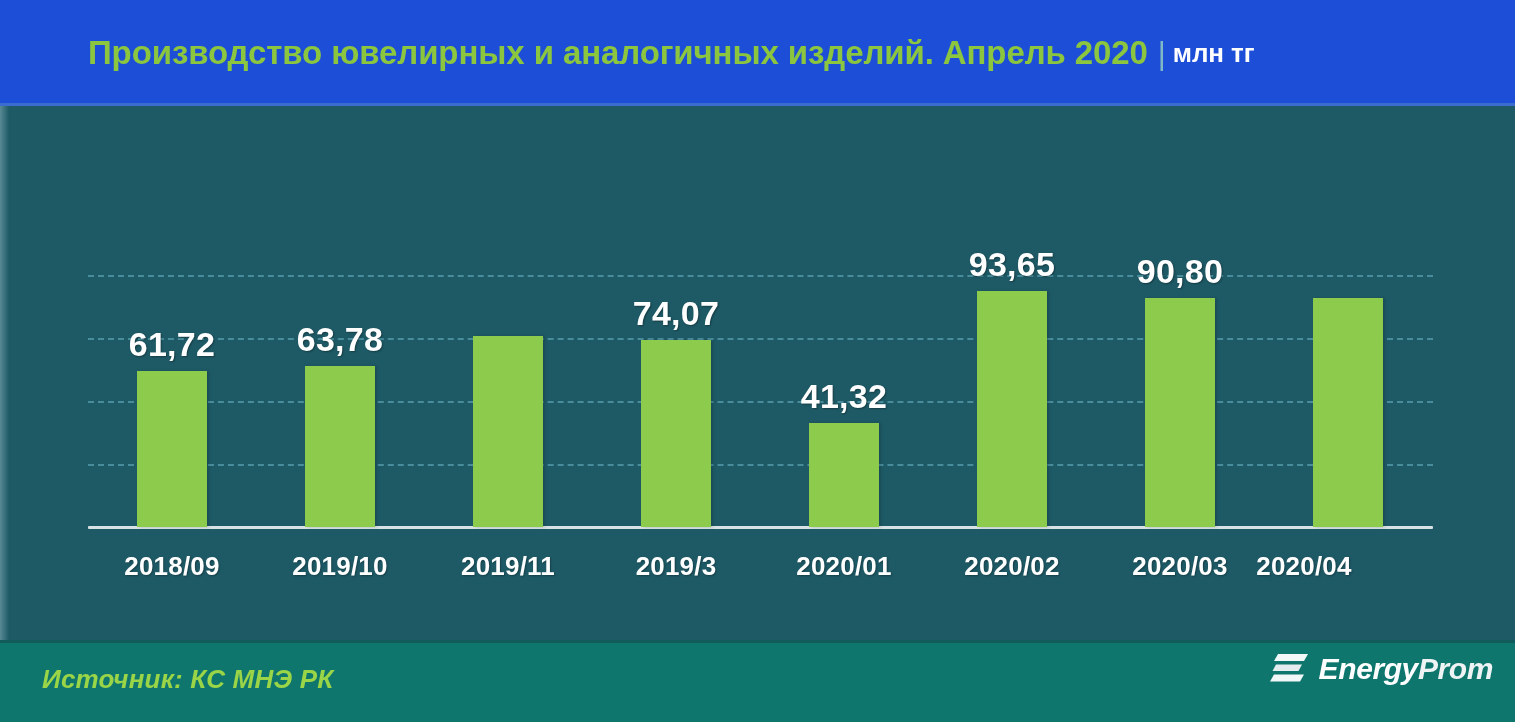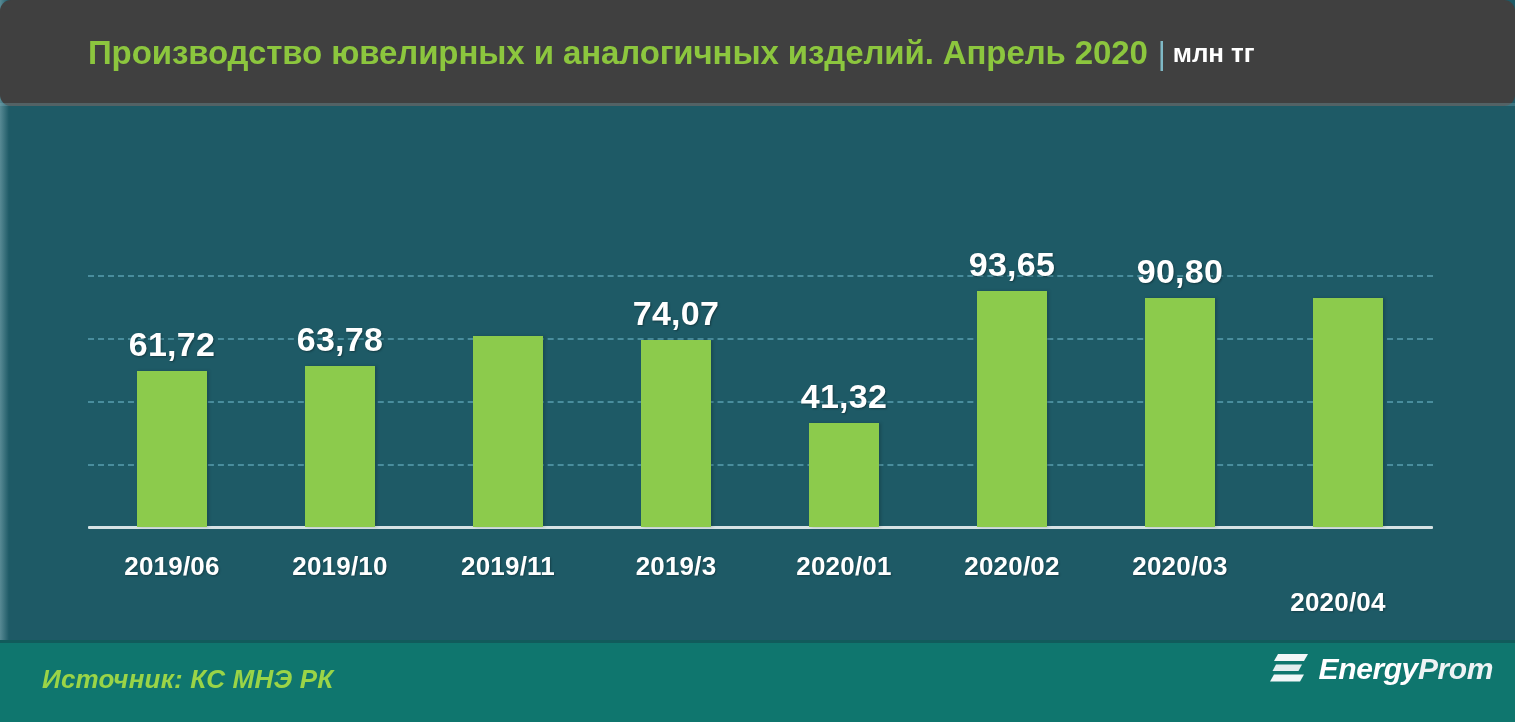--- a/index.html
+++ b/index.html
@@ -18,23 +18,22 @@
     overflow: hidden;
     background: #1e5a66;
   }
 
   
   #header-band {
     position: absolute;
     left: 0; top: 0;
     width: 1515px;
     height: 106px;
-    background: #404040;
+    background: #1d4ed8;
     box-sizing: border-box;
-    border-radius: 11px;
   }
   #header-band::after {
     content: "";
     position: absolute;
     left: 0; bottom: 0;
     width: 100%;
     height: 3px;
     background: rgba(130, 180, 190, 0.30);
   }
   #chart-title {
@@ -204,21 +203,21 @@
         <div class="gridline" style="top: 295px;"></div>
         <div class="gridline" style="top: 232px;"></div>
         <div class="gridline" style="top: 169px;"></div>
       </div>
     <div id="axis-line"></div>
     <div id="bars-layer">
         <div style="position: absolute; left: 88px; width: 168px; top: 265px; height: 156px; text-align: center;">
           <div class="bar-rect" style="height: 156px; background: rgb(140, 203, 76);"></div>
         </div>
         <div class="bar-value" style="left: 88px; top: 219px;">61,72</div>
-        <div class="cat-label" style="left: 88px; top: 445px;">2019/06</div>
+        <div class="cat-label" style="left: 88px; top: 445px;">2018/09</div>
         <div style="position: absolute; left: 256px; width: 168px; top: 260px; height: 161px; text-align: center;">
           <div class="bar-rect" style="height: 161px; background: rgb(140, 203, 76);"></div>
         </div>
         <div class="bar-value" style="left: 256px; top: 214px;">63,78</div>
         <div class="cat-label" style="left: 256px; top: 445px;">2019/10</div>
         <div style="position: absolute; left: 424px; width: 168px; top: 230px; height: 191px; text-align: center;">
           <div class="bar-rect" style="height: 191px; background: rgb(140, 203, 76);"></div>
         </div>
         <div class="cat-label" style="left: 424px; top: 445px;">2019/11</div>
         <div style="position: absolute; left: 592px; width: 168px; top: 234px; height: 187px; text-align: center;">
@@ -237,21 +236,21 @@
         <div class="bar-value" style="left: 928px; top: 139px;">93,65</div>
         <div class="cat-label" style="left: 928px; top: 445px;">2020/02</div>
         <div style="position: absolute; left: 1096px; width: 168px; top: 192px; height: 229px; text-align: center;">
           <div class="bar-rect" style="height: 229px; background: rgb(140, 203, 76);"></div>
         </div>
         <div class="bar-value" style="left: 1096px; top: 146px;">90,80</div>
         <div class="cat-label" style="left: 1096px; top: 445px;">2020/03</div>
         <div style="position: absolute; left: 1264px; width: 168px; top: 192px; height: 229px; text-align: center;">
           <div class="bar-rect" style="height: 229px; background: rgb(140, 203, 76);"></div>
         </div>
-        <div class="cat-label" style="left: 1254px; top: 445px; margin-top: 36px;">2020/04</div>
+        <div class="cat-label" style="left: 1220px; top: 445px;">2020/04</div>
       </div>
   </div>
 
   <div id="footer-band">
     <div id="source-text">Источник: КС МНЭ РК</div>
     <div id="logo">
       <svg id="logo-mark" width="40" height="34" viewBox="0 0 40 34">
         <path d="M8 2 L38 2 L34 9 L4 9 Z" fill="#f2f7f8"></path>
         <path d="M6 12.5 L32 12.5 L28.5 19 L2.5 19 Z" fill="#e3edef"></path>
         <path d="M4 22.5 L34 22.5 L30 29.5 L0 29.5 Z" fill="#f2f7f8"></path>

